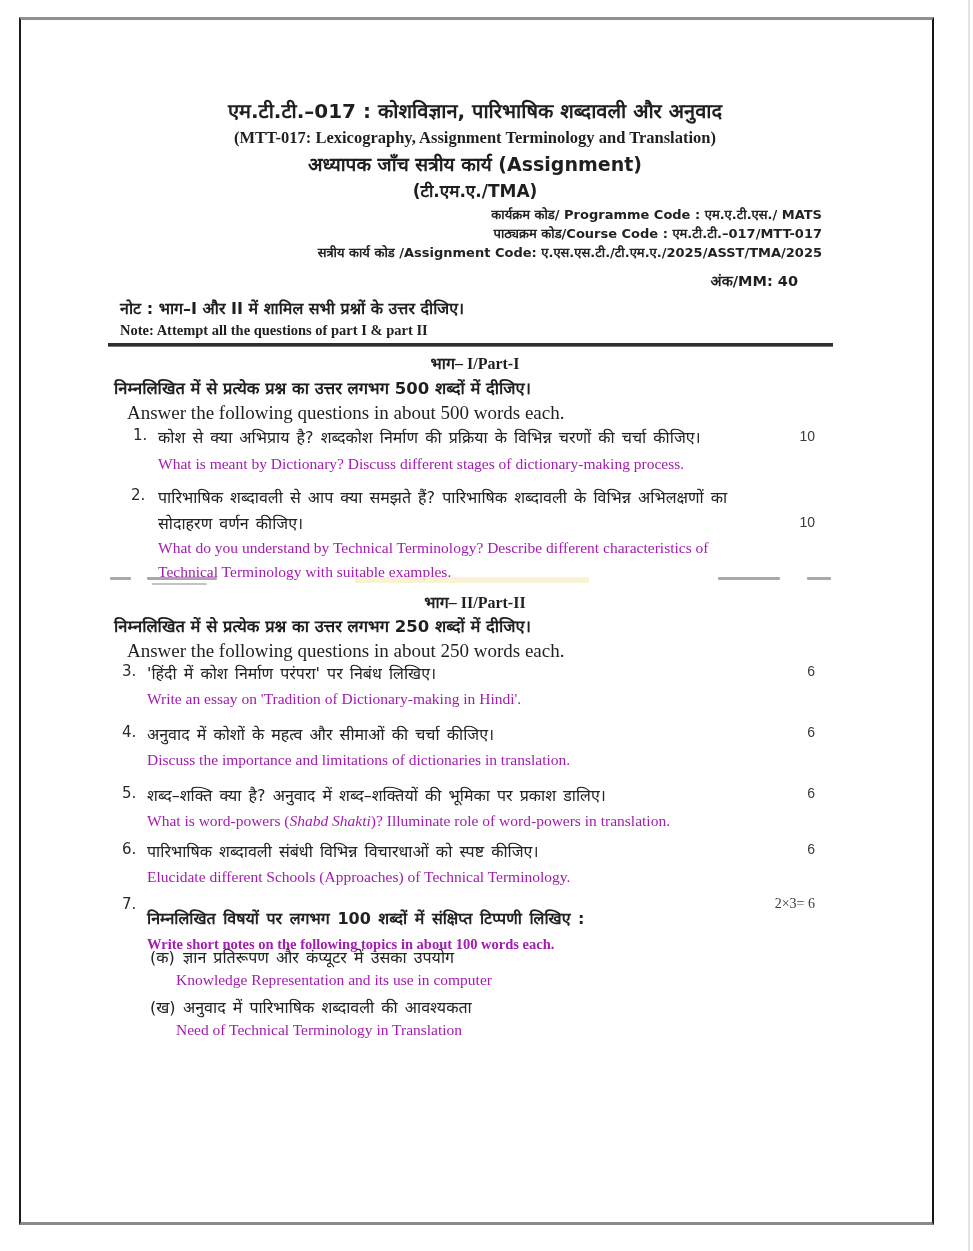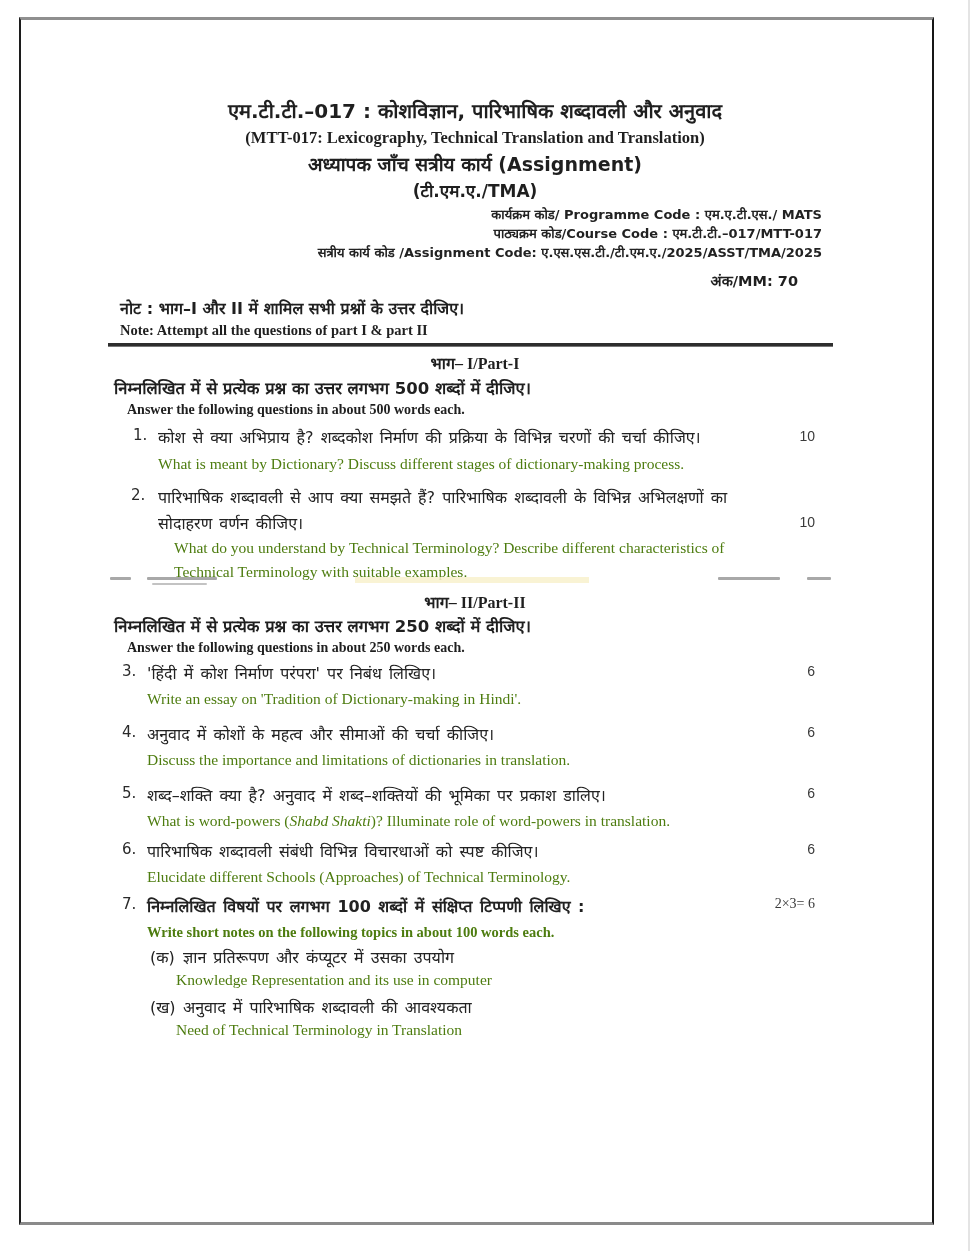--- a/index.html
+++ b/index.html
@@ -4,86 +4,86 @@
 <style>
   html,body{margin:0;padding:0;background:#ffffff;}
   .page{position:relative;width:973px;height:1251px;background:#ffffff;overflow:hidden;
         font-family:"DejaVu Sans",sans-serif;color:#1f1f1f;}
   .frame{position:absolute;left:19px;top:17px;width:911px;height:1202px;
          border-top:3px solid #8f8f8f;border-bottom:3px solid #8a8a8a;
          border-left:2px solid #1c1c1c;border-right:2px solid #161616;}
   .scan-edge{position:absolute;left:968px;top:0;width:2px;height:1251px;background:#e4e4e4;}
   .abs{position:absolute;}
   .ctr{left:0;width:950px;text-align:center;}
-  .b{font-weight:700;}
+  .b{font-weight:700;margin-top:12px;}
   .nowrap{white-space:nowrap;}
   .title-hi{font-size:20px;font-weight:700;line-height:28px;}
   .title-en{font-size:16.5px;font-weight:700;line-height:26px;font-family:"Liberation Serif",serif;}
   .codes{left:0;width:822px;text-align:right;font-size:13px;font-weight:700;line-height:19px;color:#222;}
   .codes div{margin:0;padding-left:44px;}
   .maxmarks{left:0;width:798px;text-align:right;font-size:14.5px;font-weight:700;}
   .note-hi{font-size:16px;font-weight:700;text-align:right;}
   .note-en{font-size:14.5px;font-weight:700;font-family:"Liberation Serif",serif;}
   .rule{left:108px;width:725px;height:3px;background:#2e2e2e;border-bottom:1px solid #777;}
   .part-h{font-size:16px;font-weight:700;font-family:"Liberation Serif",serif;}
   .instr-hi{font-size:16.5px;font-weight:700;}
-  .instr-en{font-size:14px;font-weight:700;font-family:"Liberation Serif",serif;}
+  .instr-en{font-size:19px;font-weight:400;font-family:"Liberation Serif",serif;}
   .q{position:absolute;left:0;width:973px;}
   .qnum{position:absolute;top:1px;font-size:15px;color:#2a2a2a;}
   .qhi{position:absolute;top:0;font-size:16px;line-height:25.5px;color:#222;word-spacing:2px;}
-  .qen{position:absolute;font-size:15.5px;line-height:24px;color:#4d7c0f;font-family:"Liberation Serif",serif;}
+  .qen{position:absolute;font-size:15.5px;line-height:24px;color:#a21caf;font-family:"Liberation Serif",serif;}
   .qmarks{position:absolute;left:740px;width:75px;text-align:right;
           font-size:14px;color:#3a3a3a;font-family:"Liberation Sans",sans-serif;}
   .sub-label{position:absolute;top:1px;font-size:16px;color:#222;}
   .dash{position:absolute;height:3px;background:#a8a8a8;border-radius:1px;}
   .dash.light{background:#c3c3c3;height:2px;}
   .ystrip{position:absolute;background:#f8f1cc;opacity:.85;}
 </style>
 </head>
 <body>
 
 <div class="page">
 
   <div class="frame"></div>
   <div class="scan-edge"></div>
 
   <div class="abs ctr" style="top:97px;">
     <div class="title-hi">एम.टी.टी.–017 : कोशविज्ञान, पारिभाषिक शब्दावली और अनुवाद</div>
-    <div class="title-en">(MTT-017: Lexicography, Technical Translation and Translation)</div>
+    <div class="title-en">(MTT-017: Lexicography, Assignment Terminology and Translation)</div>
     <div class="title-hi" style="font-size:19px;line-height:27px;">अध्यापक जाँच सत्रीय कार्य (Assignment)</div>
     <div class="title-hi" style="font-size:17px;line-height:26px;">(टी.एम.ए./TMA)</div>
   </div>
 
   <div class="abs codes" style="top:205px;">
     <div>कार्यक्रम कोड/ Programme Code : एम.ए.टी.एस./ MATS</div>
     <div>पाठ्यक्रम कोड/Course Code : एम.टी.टी.–017/MTT-017</div>
     <div>सत्रीय कार्य कोड /Assignment Code: ए.एस.एस.टी./टी.एम.ए./2025/ASST/TMA/2025</div>
   </div>
 
-  <div class="abs maxmarks" style="top:270px;">अंक/MM: 70</div>
+  <div class="abs maxmarks" style="top:270px;">अंक/MM: 40</div>
 
   <div class="abs note-hi" style="left:120px;top:297px;">नोट : भाग–I और II में शामिल सभी प्रश्नों के उत्तर दीजिए।</div>
   <div class="abs note-en" style="left:120px;top:322px;">Note: Attempt all the questions of part I &amp; part II</div>
   <div class="abs rule" style="top:343px;"></div>
 
   <div class="abs ctr part-h" style="top:352px;">भाग– I/Part-I</div>
   <div class="abs instr-hi" style="left:114px;top:376px;">निम्नलिखित में से प्रत्येक प्रश्न का उत्तर लगभग 500 शब्दों में दीजिए।</div>
   <div class="abs instr-en" style="left:127px;top:402px;">Answer the following questions in about 500 words each.</div>
 
   <div class="q" style="top:425px;">
     <span class="qnum" style="left:133px;">1.</span>
     <div class="qhi nowrap" style="left:158px;">कोश से क्या अभिप्राय है? शब्दकोश निर्माण की प्रक्रिया के विभिन्न चरणों की चर्चा कीजिए।</div>
     <div class="qen nowrap" style="left:158px;top:27px;">What is meant by Dictionary? Discuss different stages of dictionary-making process.</div>
     <span class="qmarks" style="top:3px;">10</span>
   </div>
 
   <div class="q" style="top:485px;">
     <span class="qnum" style="left:131px;">2.</span>
     <div class="qhi" style="left:158px;width:578px;">पारिभाषिक शब्दावली से आप क्या समझते हैं? पारिभाषिक शब्दावली के विभिन्न अभिलक्षणों का सोदाहरण वर्णन कीजिए।</div>
-    <div class="qen" style="left:158px;top:51px;width:602px;margin-left:16px;">What do you understand by Technical Terminology? Describe different characteristics of Technical Terminology with suitable examples.</div>
+    <div class="qen" style="left:158px;top:51px;width:602px;">What do you understand by Technical Terminology? Describe different characteristics of Technical Terminology with suitable examples.</div>
     <span class="qmarks" style="top:29px;">10</span>
   </div>
 
   <div>
     <div class="ystrip" style="left:355px;top:577px;width:234px;height:6px;"></div>
     <div class="dash" style="left:110px;top:577px;width:21px;"></div>
     <div class="dash" style="left:147px;top:577px;width:70px;"></div>
     <div class="dash light" style="left:152px;top:583px;width:55px;"></div>
     <div class="dash" style="left:718px;top:577px;width:62px;"></div>
     <div class="dash" style="left:807px;top:577px;width:24px;"></div>

